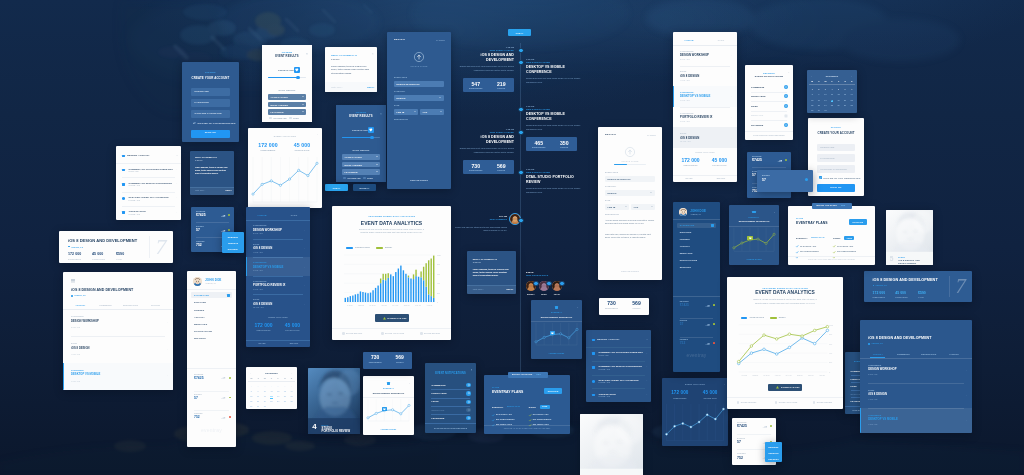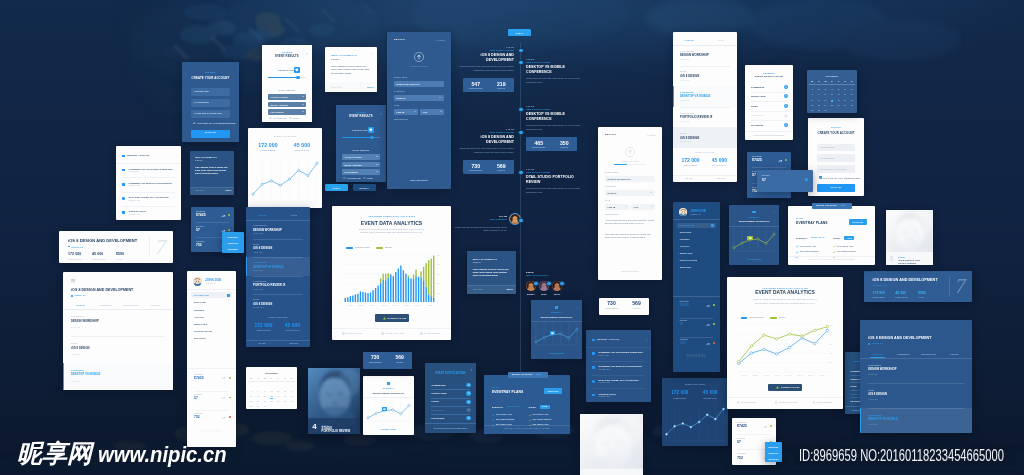--- a/index.html
+++ b/index.html
@@ -1603,20 +1603,13 @@
         <div style="position:absolute;right:0;top:3.3627450980392157px;width:24.5px;text-align:center;font-size:4.996078431372549px;color:#fff;font-weight:700;line-height:1;">569</div>
         <div style="position:absolute;right:0;top:9.607843137254902px;width:24.5px;text-align:center;font-size:1.6333333333333333px;color:#9dc0e2;font-weight:700;line-height:1;letter-spacing:0.09607843137254903px;">TICKETS</div>
       </div>
       <div class="card" style="left:599px;top:298px;width:50px;height:17px;background:#fdfdfd;box-shadow:0 2px 8px rgba(6,14,26,.38);border-radius:1px;">
         <div style="position:absolute;left:0;top:3.4313725490196076px;width:25px;text-align:center;font-size:5.098039215686274px;color:#1f4878;font-weight:700;line-height:1;">730</div>
         <div style="position:absolute;left:0;top:9.80392156862745px;width:25px;text-align:center;font-size:1.6666666666666665px;color:#b4c1ce;font-weight:700;line-height:1;letter-spacing:0.09803921568627451px;">SUBSCRIBERS</div>
         <div style="position:absolute;right:0;top:3.4313725490196076px;width:25px;text-align:center;font-size:5.098039215686274px;color:#1f4878;font-weight:700;line-height:1;">569</div>
         <div style="position:absolute;right:0;top:9.80392156862745px;width:25px;text-align:center;font-size:1.6666666666666665px;color:#b4c1ce;font-weight:700;line-height:1;letter-spacing:0.09803921568627451px;">TICKETS</div>
       </div>
     </div>
-  <div class="wm" style="left:17px;top:441px;display:flex;align-items:baseline;gap:6px;">
-    <span style="font-family:'DejaVu Sans',sans-serif;font-weight:bold;font-style:italic;font-size:25px;color:#fff;letter-spacing:0px;line-height:25px;">昵享网</span>
-    <span style="font-weight:bold;font-style:italic;font-size:22px;color:#fff;line-height:22px;display:inline-block;transform:scaleX(0.92);transform-origin:left center;">www.nipic.cn</span>
-  </div>
-  <div class="wm" style="left:793px;top:445px;width:223px;height:21px;background:rgba(10,20,35,.45);display:flex;align-items:center;justify-content:flex-start;padding-left:6px;box-sizing:border-box;overflow:hidden;">
-    <span style="font-size:17px;color:#f2f5f8;white-space:nowrap;display:inline-block;transform:scaleX(0.66);transform-origin:left center;width:310px;">ID:8969659 NO:20160118233454665000</span>
-  </div>
 </div>
 
 </body></html>

